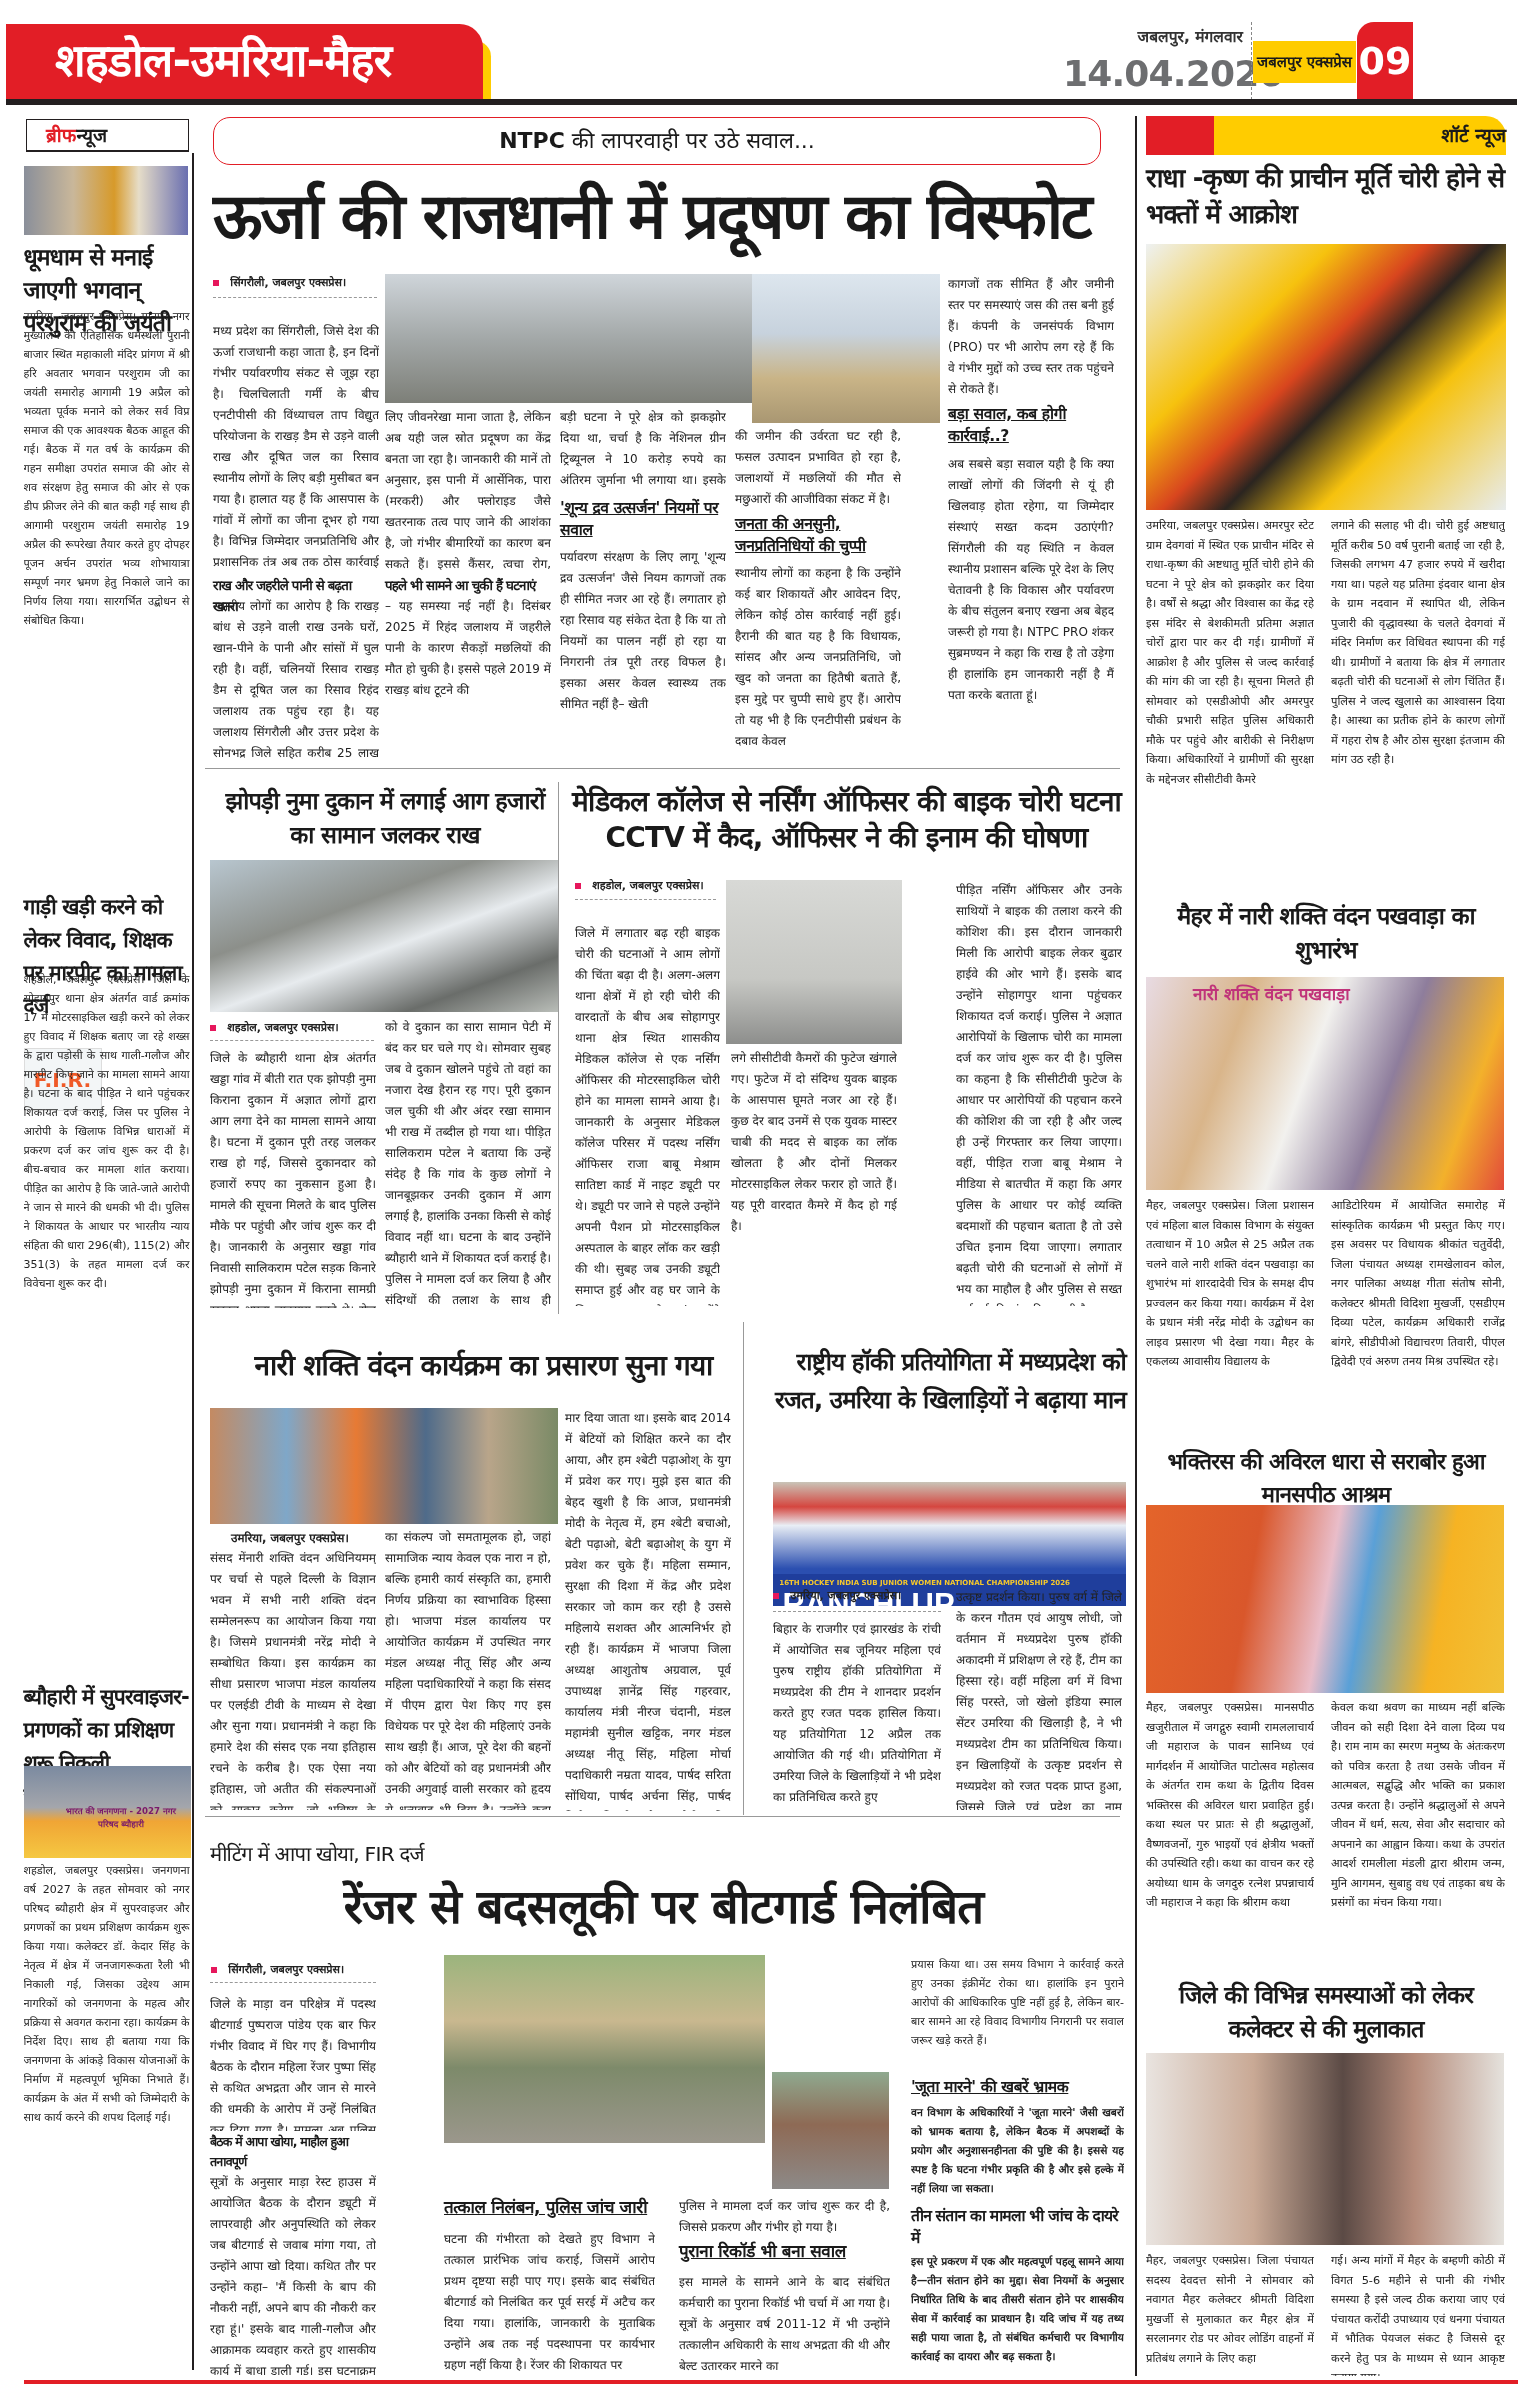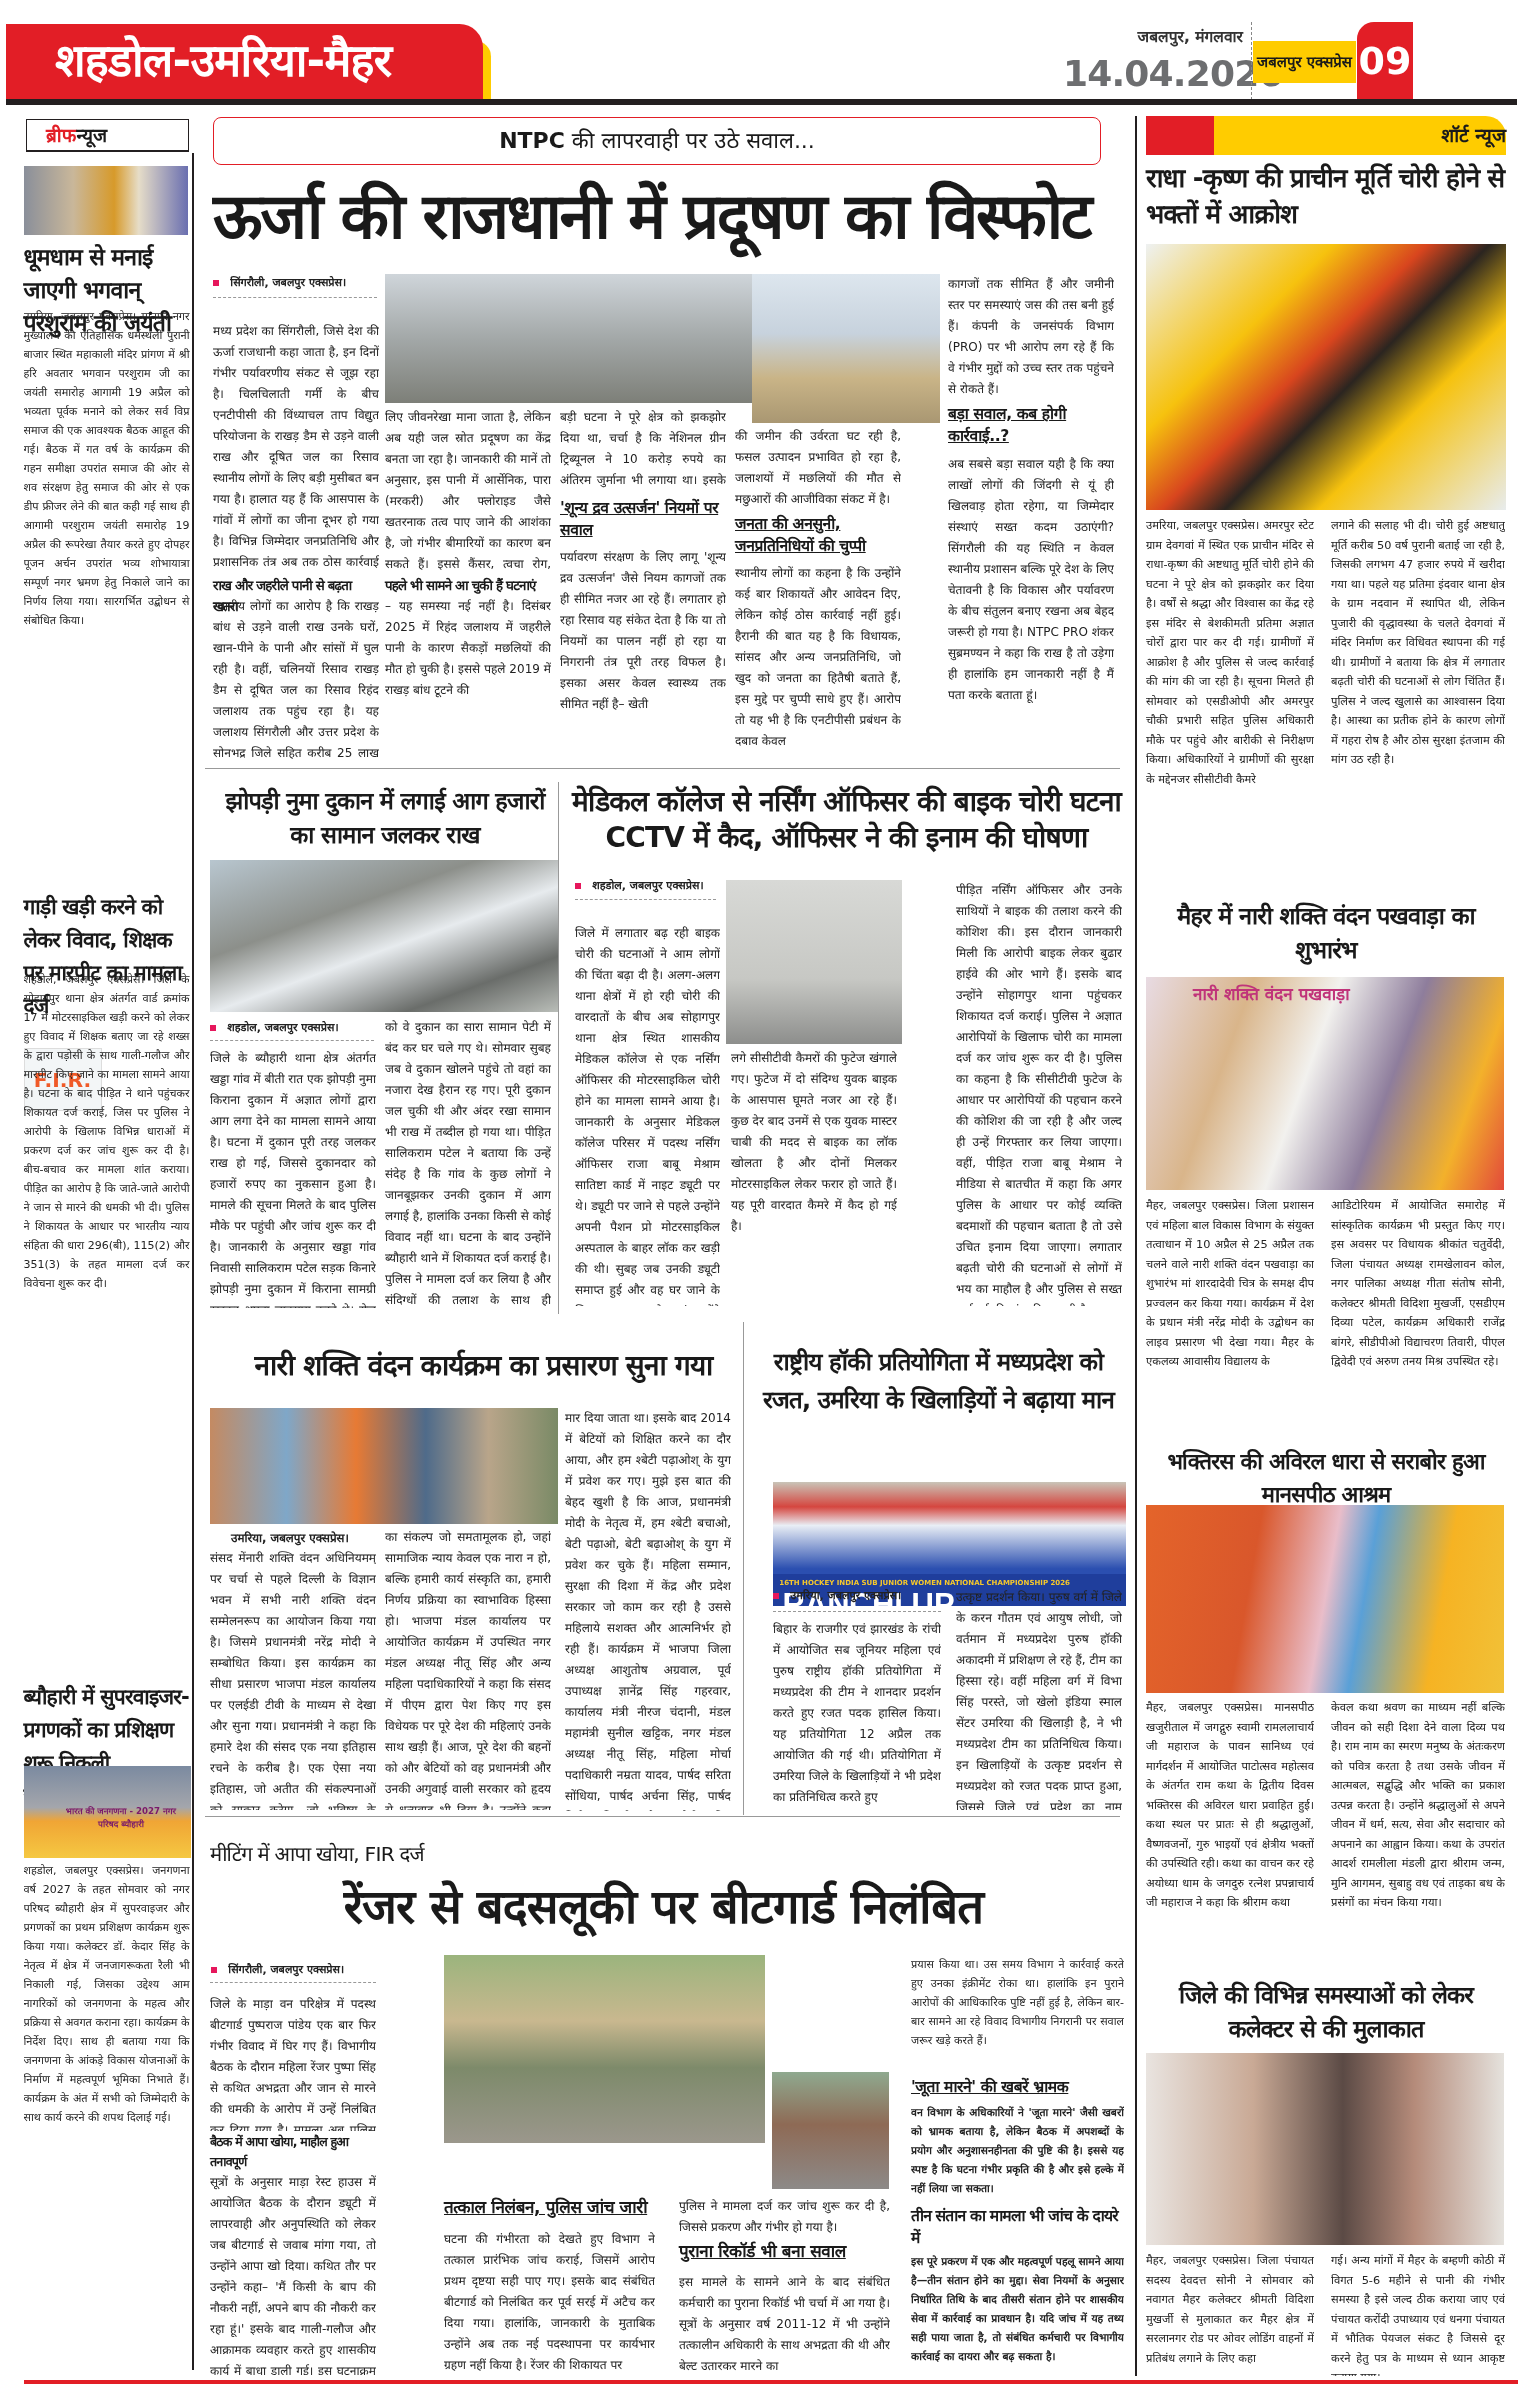--- a/index.html
+++ b/index.html
@@ -22,21 +22,21 @@
 .img{position:absolute;overflow:hidden}
 .head{position:absolute;font-weight:bold;color:#1a1a1a;letter-spacing:-0.8px}
 .sub{position:absolute;font-weight:bold;color:#1a1a1a;text-decoration:underline;letter-spacing:-0.4px}
 .text{position:absolute;font-size:12px;line-height:21px;color:#222;text-align:justify;overflow:hidden}
 .dateline{position:absolute;font-size:11px;font-weight:bold;color:#222}
 .dateline::before{content:"";display:inline-block;width:6.3px;height:6.3px;background:#e6175c;margin-right:11px;vertical-align:middle}
 .brief-box{position:absolute;left:26px;top:119px;width:163px;height:33px;border:1.6px solid #231f20;border-bottom-width:2.3px}
 .brief-box span{font-weight:bold;font-size:19px;line-height:30px}
 .short-bar{position:absolute;left:1146px;top:116px;width:69px;height:39px;background:#e21e26}
 .short-bar2{position:absolute;left:1214px;top:116px;width:292px;height:39px;background:#ffcc00;border-radius:0 20.3px 0 0;text-align:right;font-weight:bold;font-size:19px;line-height:39px}
-.kicker-box{position:absolute;left:213px;top:117px;width:888px;height:48px;border:1.6px solid #e21e26;border-radius:8px;text-align:center;font-size:22px;line-height:45px;color:#1a1a1a}
+.kicker-box{position:absolute;left:213px;top:117px;width:888px;height:48px;border:1.6px solid #e21e26;border-radius:17px;text-align:center;font-size:22px;line-height:45px;color:#1a1a1a}
 .kicker-box b{font-weight:bold}
 .caption{position:absolute;font-size:11.7px;font-weight:bold;color:#222}
 </style>
 </head>
 <body>
 
 <div class="mast-yellow"></div>
 <div class="mast"></div>
 <div class="mast-title">शहडोल-उमरिया-मैहर</div>
 <div class="mast-day">जबलपुर, मंगलवार</div>
@@ -110,21 +110,21 @@
 <div class="text" style="left:956px;top:880px;width:166px;height:426px">पीड़ित नर्सिंग ऑफिसर और उनके साथियों ने बाइक की तलाश करने की कोशिश की। इस दौरान जानकारी मिली कि आरोपी बाइक लेकर बुढार हाईवे की ओर भागे हैं। इसके बाद उन्होंने सोहागपुर थाना पहुंचकर शिकायत दर्ज कराई। पुलिस ने अज्ञात आरोपियों के खिलाफ चोरी का मामला दर्ज कर जांच शुरू कर दी है। पुलिस का कहना है कि सीसीटीवी फुटेज के आधार पर आरोपियों की पहचान करने की कोशिश की जा रही है और जल्द ही उन्हें गिरफ्तार कर लिया जाएगा। वहीं, पीड़ित राजा बाबू मेश्राम ने मीडिया से बातचीत में कहा कि अगर पुलिस के आधार पर कोई व्यक्ति बदमाशों की पहचान बताता है तो उसे उचित इनाम दिया जाएगा। लगातार बढ़ती चोरी की घटनाओं से लोगों में भय का माहौल है और पुलिस से सख्त कार्रवाई की मांग की जा रही है।</div>
 
 <div class="head" style="left:210px;top:1345px;width:547px;font-size:28px;line-height:41px;text-align:center">नारी शक्ति वंदन कार्यक्रम का प्रसारण सुना गया</div>
 <div class="img" style="left:210px;top:1408px;width:348px;height:116px;background:linear-gradient(90deg,#c48a62 0%,#7fa7c8 22%,#e77a34 42%,#4f6b8a 62%,#b9a58a 80%,#7a8a66 100%)"></div>
 <div class="caption" style="left:231px;top:1529px">उमरिया, जबलपुर एक्सप्रेस।</div>
 <div class="text" style="left:210px;top:1548px;width:166px;height:262px">संसद मेंनारी शक्ति वंदन अधिनियमम् पर चर्चा से पहले दिल्ली के विज्ञान भवन में सभी नारी शक्ति वंदन सम्मेलनरूप का आयोजन किया गया है। जिसमे प्रधानमंत्री नरेंद्र मोदी ने सम्बोधित किया। इस कार्यक्रम का सीधा प्रसारण भाजपा मंडल कार्यालय पर एलईडी टीवी के माध्यम से देखा और सुना गया। प्रधानमंत्री ने कहा कि हमारे देश की संसद एक नया इतिहास रचने के करीब है। एक ऐसा नया इतिहास, जो अतीत की संकल्पनाओं को साकार करेगा, जो भविष्य के संकल्पों को पूरा करेगा। एक ऐसे भारत</div>
 <div class="text" style="left:385px;top:1527px;width:166px;height:283px">का संकल्प जो समतामूलक हो, जहां सामाजिक न्याय केवल एक नारा न हो, बल्कि हमारी कार्य संस्कृति का, हमारी निर्णय प्रक्रिया का स्वाभाविक हिस्सा हो। भाजपा मंडल कार्यालय पर आयोजित कार्यक्रम में उपस्थित नगर मंडल अध्यक्ष नीतू सिंह और अन्य महिला पदाधिकारियों ने कहा कि संसद में पीएम द्वारा पेश किए गए इस विधेयक पर पूरे देश की महिलाएं उनके साथ खड़ी हैं। आज, पूरे देश की बहनों को और बेटियों को वह प्रधानमंत्री और उनकी अगुवाई वाली सरकार को हृदय से धन्यवाद भी दिया है। उन्होंने कहा कि एक समय था, जब बेटियों को गर्भ में ही</div>
 <div class="text" style="left:565px;top:1408px;width:166px;height:403px">मार दिया जाता था। इसके बाद 2014 में बेटियों को शिक्षित करने का दौर आया, और हम श्बेटी पढ़ाओश् के युग में प्रवेश कर गए। मुझे इस बात की बेहद खुशी है कि आज, प्रधानमंत्री मोदी के नेतृत्व में, हम श्बेटी बचाओ, बेटी पढ़ाओ, बेटी बढ़ाओश् के युग में प्रवेश कर चुके हैं। महिला सम्मान, सुरक्षा की दिशा में केंद्र और प्रदेश सरकार जो काम कर रही है उससे महिलाये सशक्त और आत्मनिर्भर हो रही हैं। कार्यक्रम में भाजपा जिला अध्यक्ष आशुतोष अग्रवाल, पूर्व उपाध्यक्ष ज्ञानेंद्र सिंह गहरवार, कार्यालय मंत्री नीरज चंदानी, मंडल महामंत्री सुनील खट्टिक, नगर मंडल अध्यक्ष नीतू सिंह, महिला मोर्चा पदाधिकारी नम्रता यादव, पार्षद सरिता सोंधिया, पार्षद अर्चना सिंह, पार्षद विनीता तिवारी, सोनम सोनी सहित अन्य महिला पदाधिकारी उपस्थित रहीं।</div>
 <div class="vline" style="left:743px;top:1322px;width:0.8px;height:493px;background:#999"></div>
 
-<div class="head" style="left:751px;top:1343px;width:375px;font-size:24px;line-height:38px;text-align:center">राष्ट्रीय हॉकी प्रतियोगिता में मध्यप्रदेश को रजत, उमरिया के खिलाड़ियों ने बढ़ाया मान</div>
+<div class="head" style="left:751px;top:1343px;width:375px;font-size:24px;line-height:38px;text-align:right">राष्ट्रीय हॉकी प्रतियोगिता में मध्यप्रदेश को रजत, उमरिया के खिलाड़ियों ने बढ़ाया मान</div>
 <div class="img" style="left:773px;top:1482px;width:353px;height:124px;background:linear-gradient(180deg,#c9c4b8 0%,#d5463f 20%,#e9eef5 35%,#2b4fb0 70%)">
   <div style="position:absolute;left:0;top:92px;width:353px;height:64px;background:#1f3e9c">
     <div style="font-size:7px;color:#f7c92b;font-weight:bold;padding:4.7px 0 0 6.3px">16TH HOCKEY INDIA SUB JUNIOR WOMEN NATIONAL CHAMPIONSHIP 2026</div>
     <div style="font-size:31px;color:#fff;font-weight:bold;padding-left:9.4px;line-height:36px;font-family:'Liberation Sans',sans-serif">RANCHI UP</div>
     <div style="font-size:6.3px;color:#dfe5f5;padding-left:70px">01ST - 17TH APRIL | RANCHI, JHARKHAND</div>
   </div>
 </div>
 <div class="dateline" style="left:773px;top:1587px">उमरिया, जबलपुर एक्सप्रेस।</div>
 <div class="dashline" style="left:773px;top:1611px;width:168px"></div>
 <div class="text" style="left:773px;top:1619px;width:168px;height:192px">बिहार के राजगीर एवं झारखंड के रांची में आयोजित सब जूनियर महिला एवं पुरुष राष्ट्रीय हॉकी प्रतियोगिता में मध्यप्रदेश की टीम ने शानदार प्रदर्शन करते हुए रजत पदक हासिल किया। यह प्रतियोगिता 12 अप्रैल तक आयोजित की गई थी। प्रतियोगिता में उमरिया जिले के खिलाड़ियों ने भी प्रदेश का प्रतिनिधित्व करते हुए</div>

